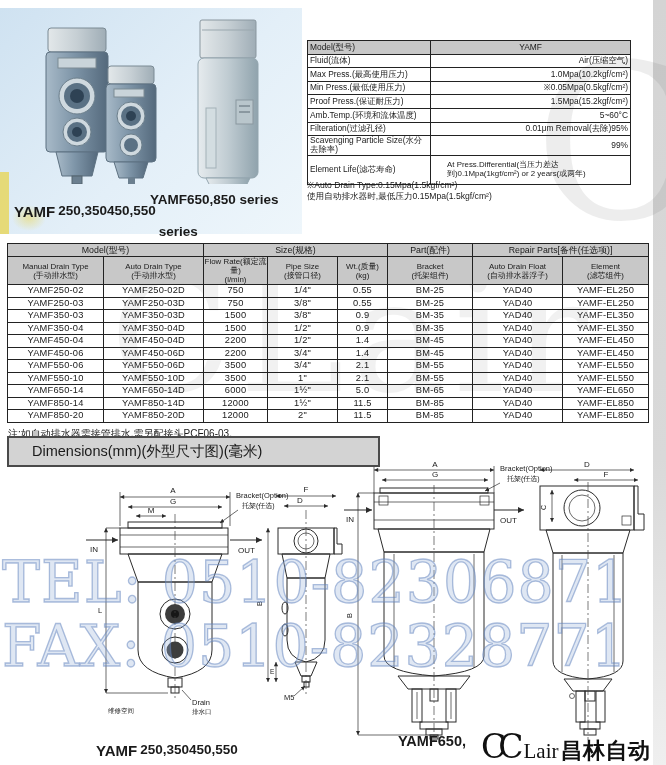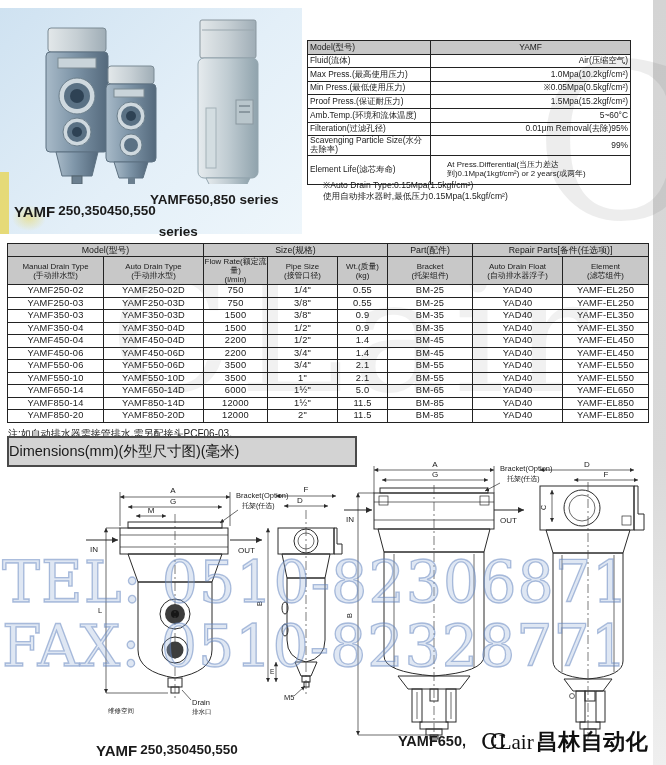--- a/index.html
+++ b/index.html
@@ -31,48 +31,48 @@
   .spec-title{position:absolute;left:306px;top:14px;font-size:15.5px;font-weight:bold;z-index:3;letter-spacing:.2px;}
   .spec-table{position:absolute;left:307px;top:40px;width:324px;border-collapse:collapse;z-index:3;
     font-size:8.4px;table-layout:fixed;border:1.5px solid #222;}
   .spec-table th,.spec-table td{border:1px solid #222;padding:0 2px;height:12.6px;line-height:1.1;}
   .spec-table th{font-weight:normal;text-align:left;width:118px;}
   .spec-table td{text-align:right;}
   .spec-table tr.hdr th,.spec-table tr.hdr td{background:#c8c8c8;text-align:center;}
   .spec-table tr.hdr th{text-align:left;}
   .spec-table tr.tall th,.spec-table tr.tall td{height:26px;}
   .spec-table tr.tall td{font-size:7.9px;text-align:left;padding:1px 16px;}
-  .spec-notes{position:absolute;left:307px;top:180px;font-size:8.6px;line-height:1.3;z-index:3;margin-left:16px;}
+  .spec-notes{position:absolute;left:307px;top:180px;font-size:8.6px;line-height:1.3;z-index:3;}
   
   .model-table{position:absolute;left:7px;top:243px;width:641px;border-collapse:collapse;z-index:3;
     text-align:center;table-layout:fixed;border:1.5px solid #222;}
   .model-table th,.model-table td{border:1px solid #222;padding:0;}
   .model-table thead th{background:#c8c8c8;font-weight:normal;}
   .model-table .grp th{font-size:8.8px;height:12px;line-height:1;}
   .model-table .sub th{font-size:7.9px;height:24px;line-height:1.15;}
   .model-table tbody td{font-size:9.3px;height:11.5px;line-height:1;letter-spacing:.2px;}
   .note-line{position:absolute;left:8px;top:427px;font-size:10px;z-index:3;}
   
   .dims-box{position:absolute;left:7px;top:436px;width:346px;height:27px;background:#d3d3d3;
-    border:2px solid #4a4a4a;display:flex;align-items:center;padding-left:0;font-size:14.5px;z-index:3;}
+    border:2px solid #4a4a4a;display:flex;align-items:center;padding-left:23px;font-size:14.5px;z-index:3;}
   
   .diag{position:absolute;z-index:2;}
   .diag-left{left:48px;top:482px;}
   .diag-right{left:342px;top:458px;}
   .diag-cap-left{left:96px;top:723px;}
   .cap-right-d{position:absolute;left:398px;top:733px;font-size:14.5px;font-weight:bold;z-index:4;}
   
   .wm-blue{position:absolute;left:2px;width:664px;white-space:nowrap;z-index:6;pointer-events:none;
     font-family:"DejaVu Serif",serif;font-size:57px;letter-spacing:1px;
     color:rgba(150,175,215,0.30);-webkit-text-stroke:1.3px rgba(95,130,190,0.50);}
   .wm-tel{top:549px;}
   .wm-fax{top:613px;}
   
   .logo{position:absolute;left:481px;top:727px;z-index:7;color:#101010;display:flex;align-items:baseline;}
-  .logo .cc{font-family:"DejaVu Serif",serif;font-size:22px;letter-spacing:-8px;margin-right:0;}
+  .logo .cc{font-family:"DejaVu Serif",serif;font-size:33px;letter-spacing:-8px;margin-right:8px;}
   .logo .lair{font-family:Liberation Serif, serif;font-size:21px;margin-right:2px;}
   .logo .cn{font-size:22px;font-weight:bold;letter-spacing:.5px;}
   svg text{font-family:"Liberation Sans",sans-serif;fill:#1a1a1a;}
   svg .ln{stroke:#2b2b2b;stroke-width:1;fill:none;}
   svg .thin{stroke:#2b2b2b;stroke-width:.7;fill:none;}
   svg .dim{stroke:#2b2b2b;stroke-width:.7;fill:none;}
   svg .cl{stroke:#444;stroke-width:.7;stroke-dasharray:9 3 2 3;fill:none;}
 </style>
 </head>
 <body>

